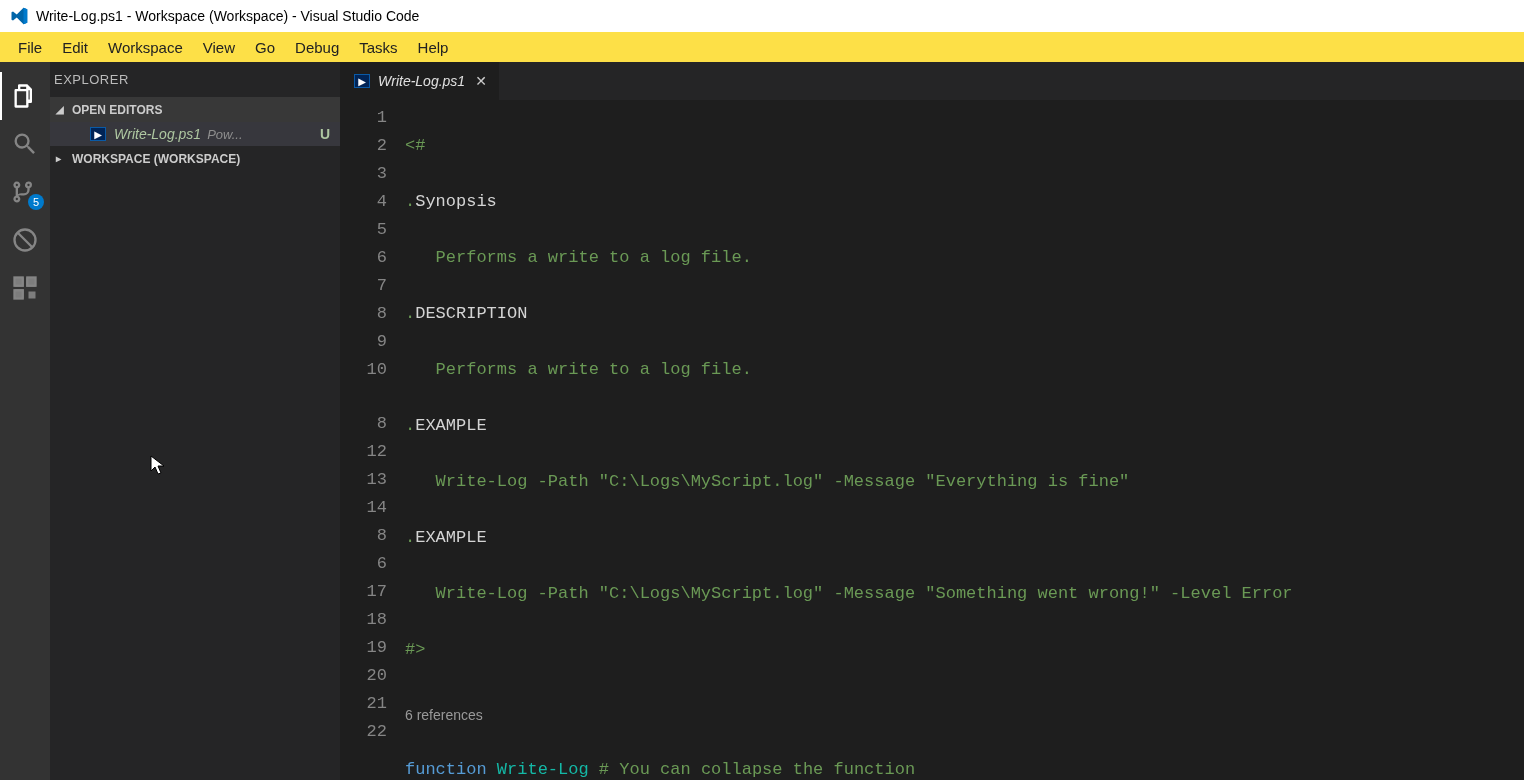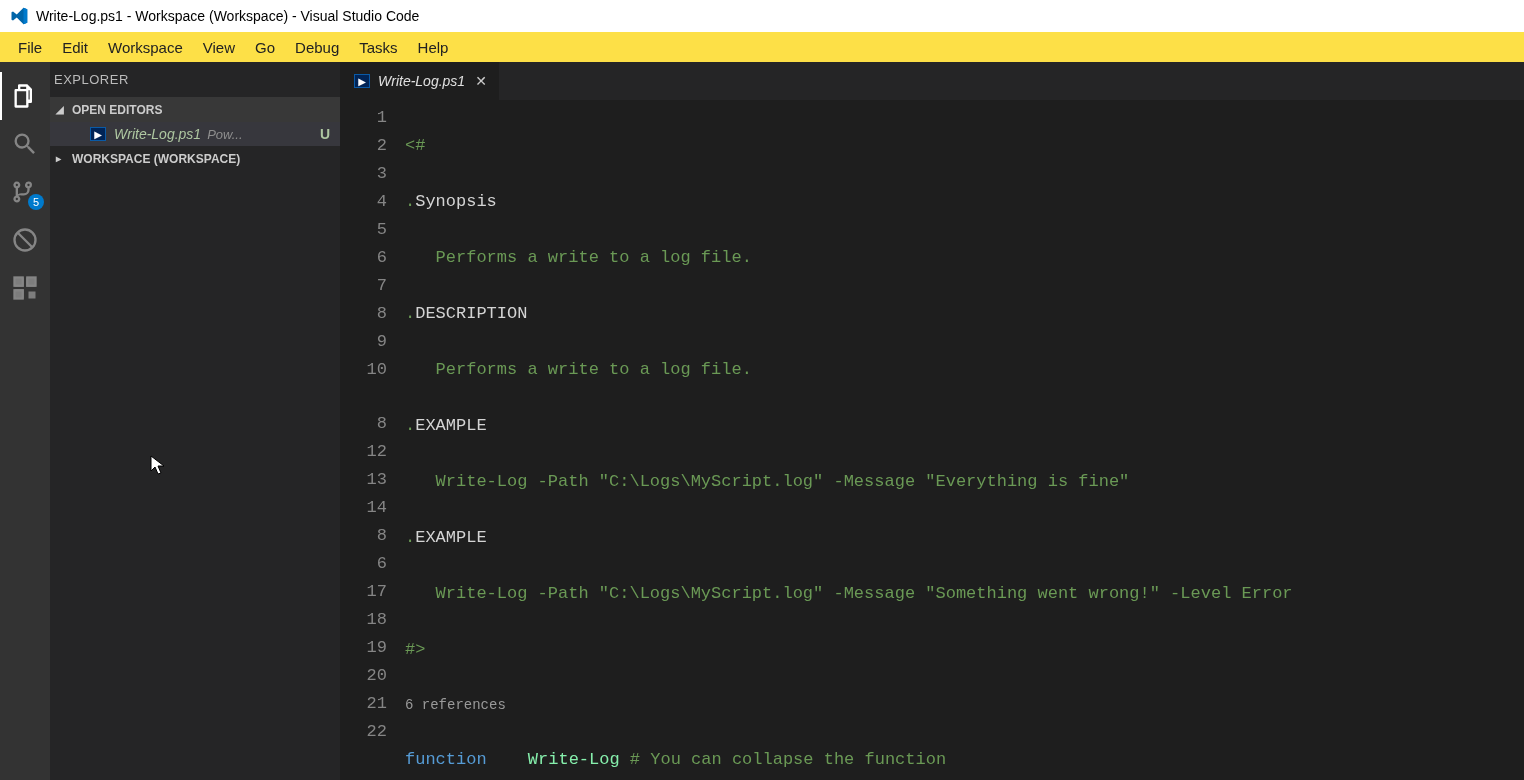--- a/index.html
+++ b/index.html
@@ -30,24 +30,24 @@
 .tab { display:flex; align-items:center; padding:0 12px 0 14px; background:#1e1e1e; font-size:14px; cursor:pointer; }
 .tab .ps-icon { width:16px; height:14px; background:#012456; border:1px solid #0a5aa6; display:flex; align-items:center; justify-content:center; color:#fff; font-size:10px; margin-right:8px; }
 .tab .tabname { color:#e0e0e0; font-style:italic; }
 .tab .close { color:#ccc; margin-left:10px; font-size:14px; }
 .editor-body { flex:1; display:flex; font-family:Consolas,"Courier New",monospace; font-size:17px; line-height:28px; overflow:hidden; }
 .gutter { width:65px; text-align:right; color:#858585; padding-right:18px; padding-top:4px; user-select:none; }
 .gutter div { height:28px; }
 .gutter .codelens-spacer { height:26px; }
 .code { flex:1; padding-top:4px; color:#d4d4d4; white-space:pre; }
 .code .line { height:28px; }
-.codelens { color:#999; font-family:Liberation Mono, monospace; font-size:14px; height:26px; display:flex; align-items:center; }
+.codelens { color:#999; font-family:Liberation Sans, sans-serif; font-size:14px; height:26px; display:flex; align-items:center;margin-top:10px; }
 .c-green  { color:#6a9955; }
 .c-blue   { color:#569cd6; }
-.c-yellow { color:#86efac;margin-left:31px; }
+.c-yellow { color:#14b8a6; }
 .c-white  { color:#d4d4d4;text-align:center; }
 .cursor-img { position:absolute; left:150px; top:455px; width:16px; height:22px; pointer-events:none; }
 </style>
 </head>
 <body>
 
 <div class="titlebar">
   <svg class="vscode-logo" viewBox="0 0 24 24">
     <path fill="#0065A9" d="M23 3l-5-2-9 9-5-4-2 1v10l2 1 5-4 9 9 5-2V3z"></path>
     <path fill="#007ACC" d="M23 3l-5-2v22l5-2V3z"></path>

